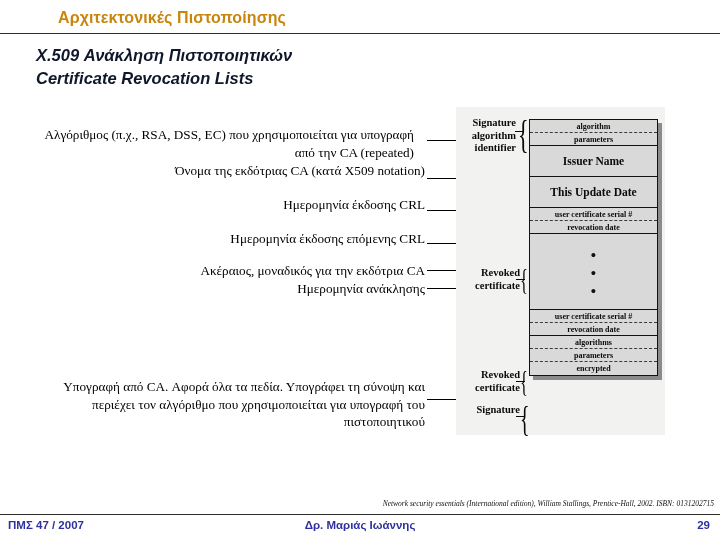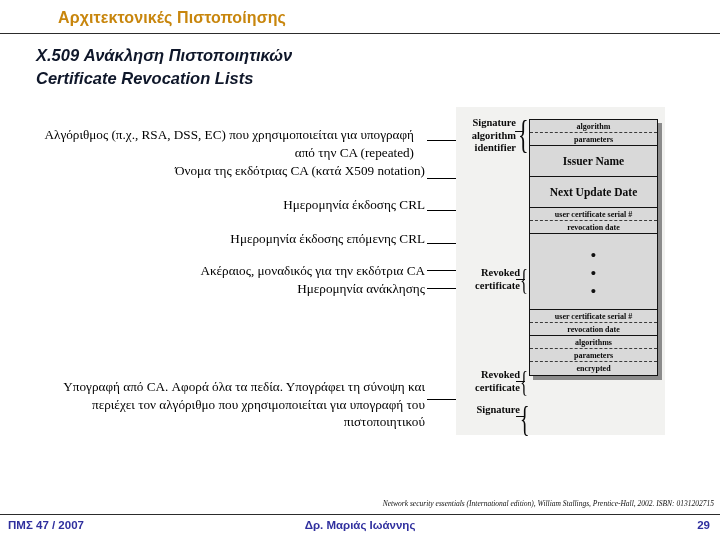--- a/index.html
+++ b/index.html
@@ -278,21 +278,21 @@
   <div class="brace-tick bt-3"></div>
 
   <div class="glabel gl-sign">Signature</div>
   <div class="brace br-sign">{</div>
   <div class="brace-tick bt-4"></div>
 
   <div class="fields">
     <div class="frow small dashed-b">algorithm</div>
     <div class="frow small">parameters</div>
     <div class="frow medium">Issuer Name</div>
-    <div class="frow medium">Next Update Date</div>
+    <div class="frow medium">This Update Date</div>
     <div class="frow small dashed-b">user certificate serial #</div>
     <div class="frow small">revocation date</div>
     <div class="frow dots">
       <div class="dots-inner">
         <span>•</span>
           <span>•</span>
           <span>•</span>
       </div>
     </div>
     <div class="frow small dashed-b">user certificate serial #</div>

